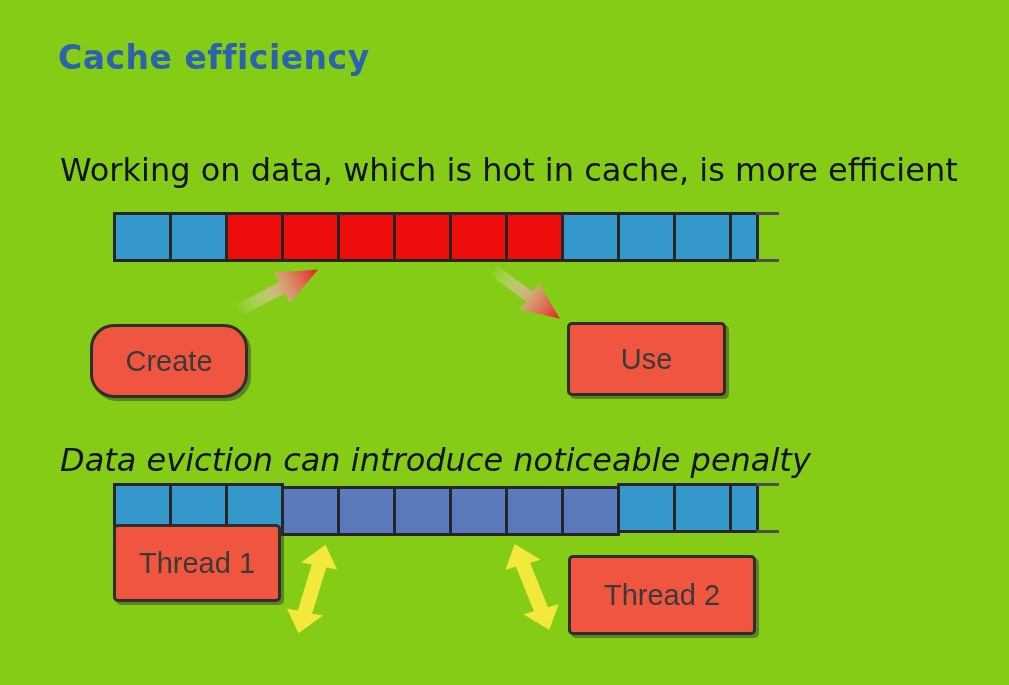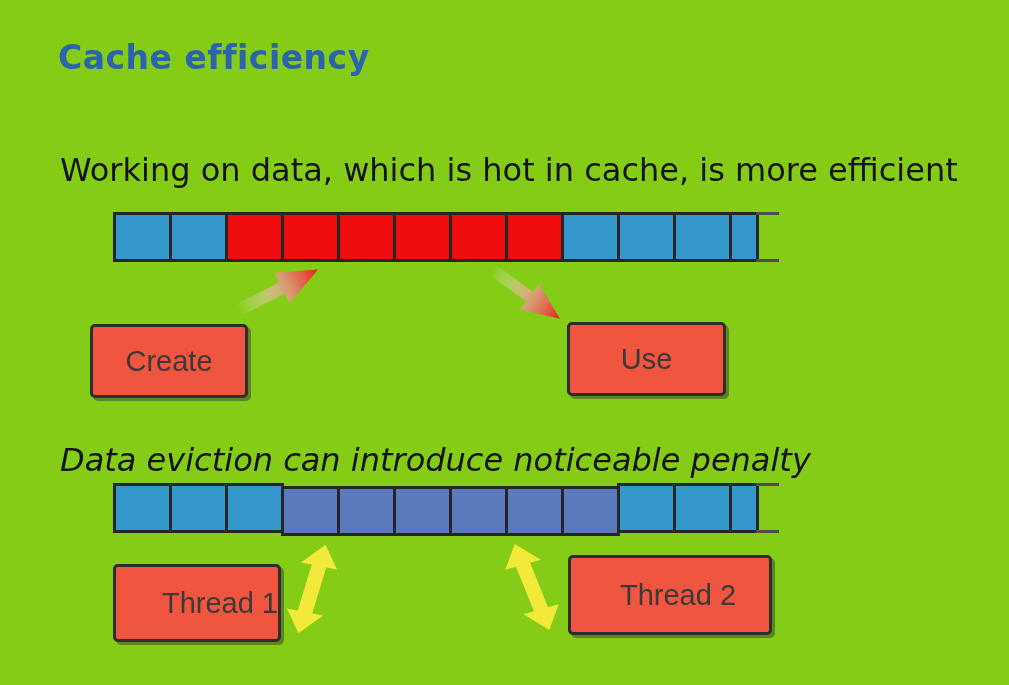--- a/index.html
+++ b/index.html
@@ -21,24 +21,24 @@
   .cell.red{background:var(--cell-red);}
   .cell.slate{background:var(--cell-slate);transform:translateY(3px);}
   .cell.narrow{flex:0 0 30px;}
   .bar-ext{position:absolute;left:643px;top:0;width:23px;height:100%;box-sizing:border-box;
            border-top:3px solid var(--bar-extension);border-bottom:3px solid var(--bar-extension);}
 
   .box{display:flex;align-items:center;justify-content:center;
        background:var(--box-fill);border:3px solid var(--box-border);border-radius:5px;
        box-shadow:3px 3px 0 rgba(45,45,45,0.45);
        color:var(--box-text);font-family:"Liberation Sans",sans-serif;font-size:29px;}
-  #create-box{left:90px;top:324px;width:152px;height:68px;}
+  #create-box{left:90px;top:324px;width:152px;height:68px;border-radius:24px;}
   #use-box{left:567px;top:322px;width:153px;height:68px;}
-  #thread1-box{left:113px;top:564px;width:162px;height:72px;justify-content:flex-end;}
-  #thread2-box{left:568px;top:555px;width:182px;height:74px;padding-left:16px;}
+  #thread1-box{left:113px;top:524px;width:162px;height:72px;}
+  #thread2-box{left:568px;top:555px;width:182px;height:74px;}
 
   .arrow-wrap{pointer-events:none;}
   #red-arrow-1{left:233px;top:270px;width:90px;height:40px;transform:rotate(-27deg);}
   #red-arrow-2{left:484px;top:274px;width:84px;height:40px;transform:rotate(36deg);}
   #yellow-arrow-1{left:286px;top:543px;width:52px;height:92px;transform:rotate(11deg) skewX(-6deg);}
   #yellow-arrow-2{left:506px;top:541px;width:52px;height:92px;transform:rotate(-16deg) skewX(6deg);}
   .arrow-wrap svg{display:block;width:100%;height:100%;}
 </style>
 </head>
 <body>

